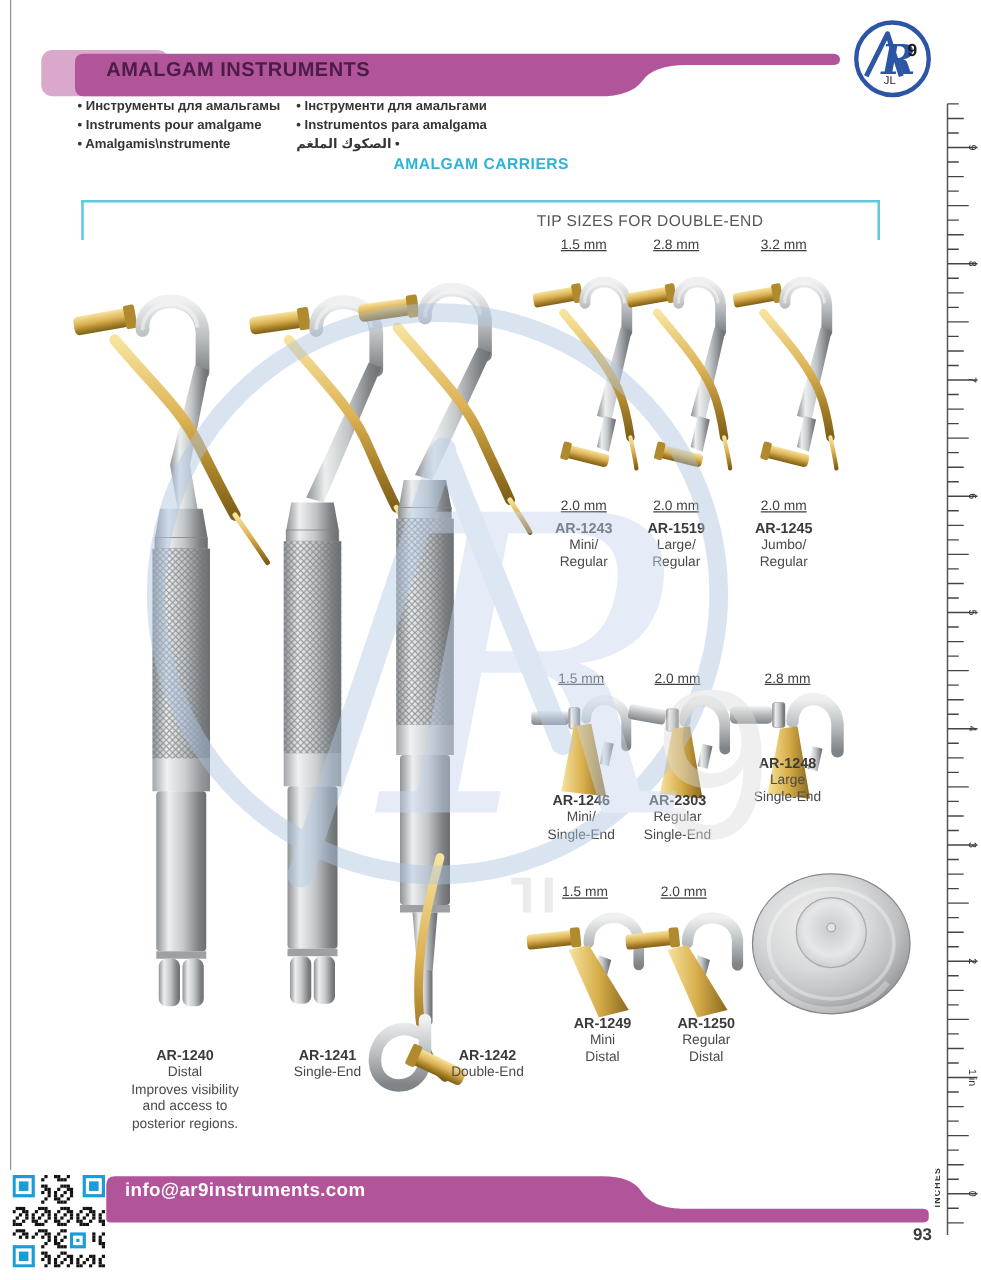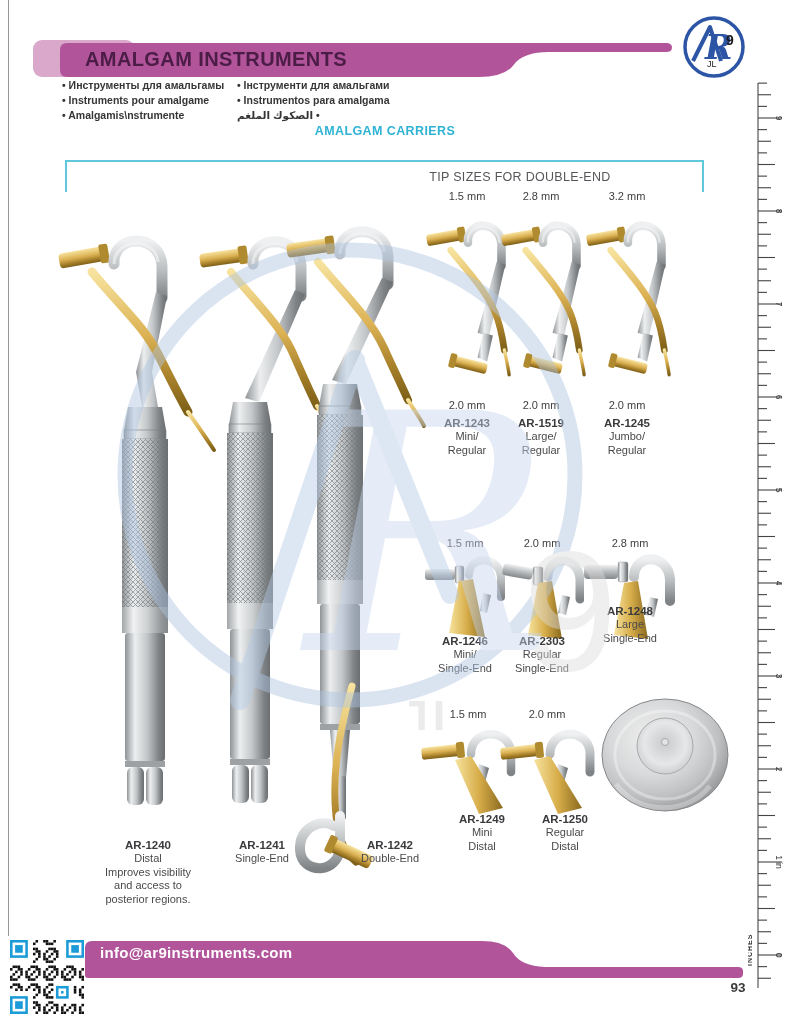--- a/index.html
+++ b/index.html
@@ -1,28 +1,28 @@
 <!DOCTYPE html>
 <html><head>
 <meta charset="utf-8">
 <style>
   html,body{margin:0;padding:0;background:#fff;}
   .page{position:relative;width:785px;height:1024px;background:#fff;overflow:hidden;
         font-family:"Liberation Sans","DejaVu Sans",sans-serif;}
   .abs{position:absolute;}
   .ctr{text-align:center;}
-  .title{font-size:20px;font-weight:bold;color:#4a1c46;letter-spacing:.4px;}
+  .title{font-size:16px;font-weight:bold;color:#4a1c46;letter-spacing:.4px;}
   .bul{font-size:10.5px;font-weight:bold;color:#353537;line-height:15px;white-space:nowrap;}
   .bul .bline::before{content:"•  ";}
   .bul .bline.rtl::before{content:"";}
   .bul .bline.rtl::after{content:"  •";}
   .section-title{font-size:12.5px;font-weight:bold;color:#2fb3d5;letter-spacing:.4px;}
   .bracket{border-top:2px solid #5fc8da;border-left:2px solid #5fc8da;border-right:2px solid #5fc8da;}
   .heading{font-size:12.5px;color:#55565a;letter-spacing:.3px;}
-  .size{font-size:11px;color:#3e3e40;}
+  .size{font-size:11px;color:#3e3e40;text-decoration:underline;}
   .code{font-size:11.5px;font-weight:bold;color:#3b3b3e;line-height:14px;}
   .pname{font-size:11px;color:#4a4a4c;line-height:13.5px;}
   .email{font-size:15px;font-weight:bold;color:#ffffff;letter-spacing:.3px;}
   .pageno{font-size:13.5px;font-weight:bold;color:#3a3a3a;}
   svg{display:block;}
   .wm{opacity:.45;pointer-events:none;}
 </style>
 </head>
 <body>
 

